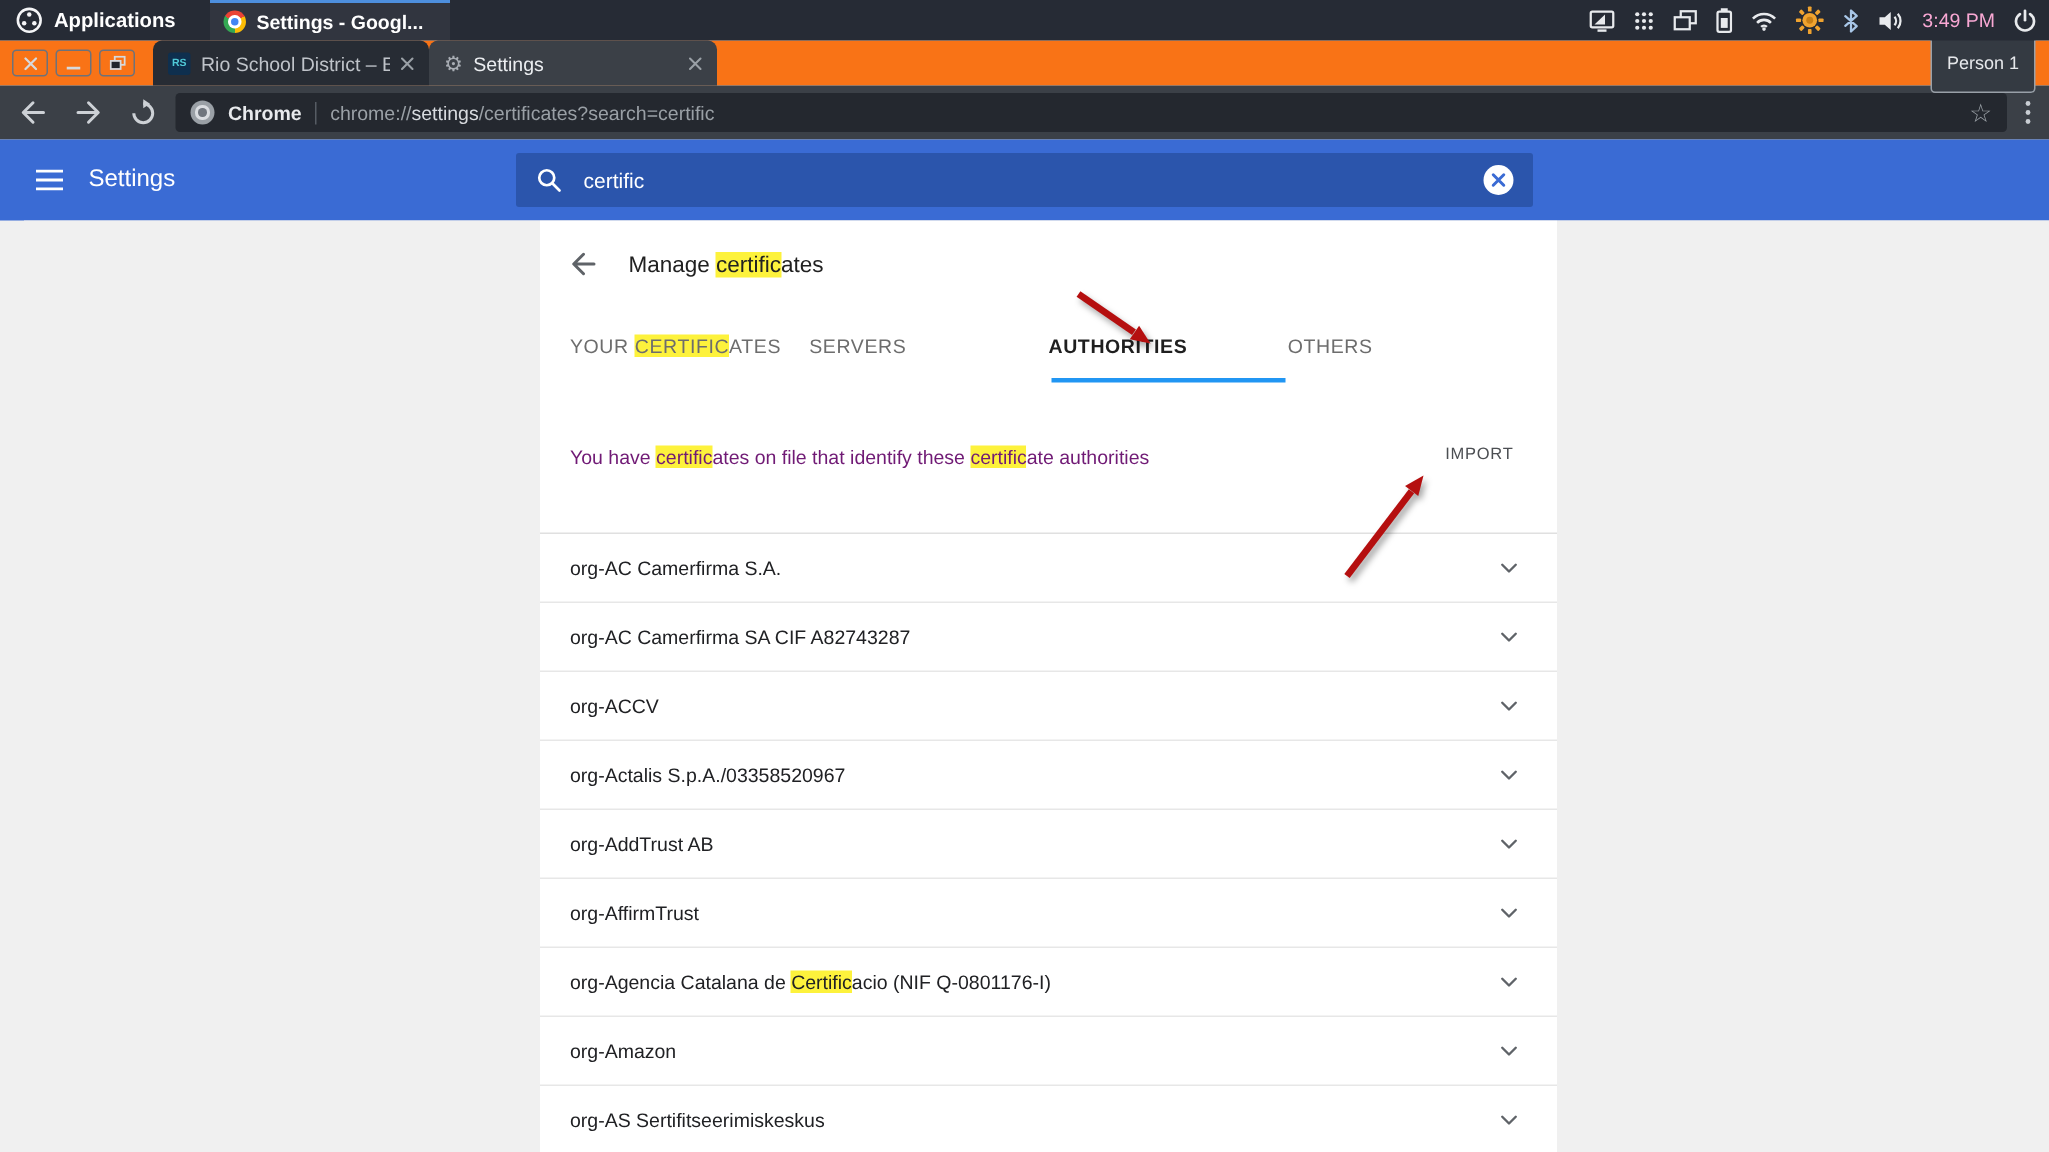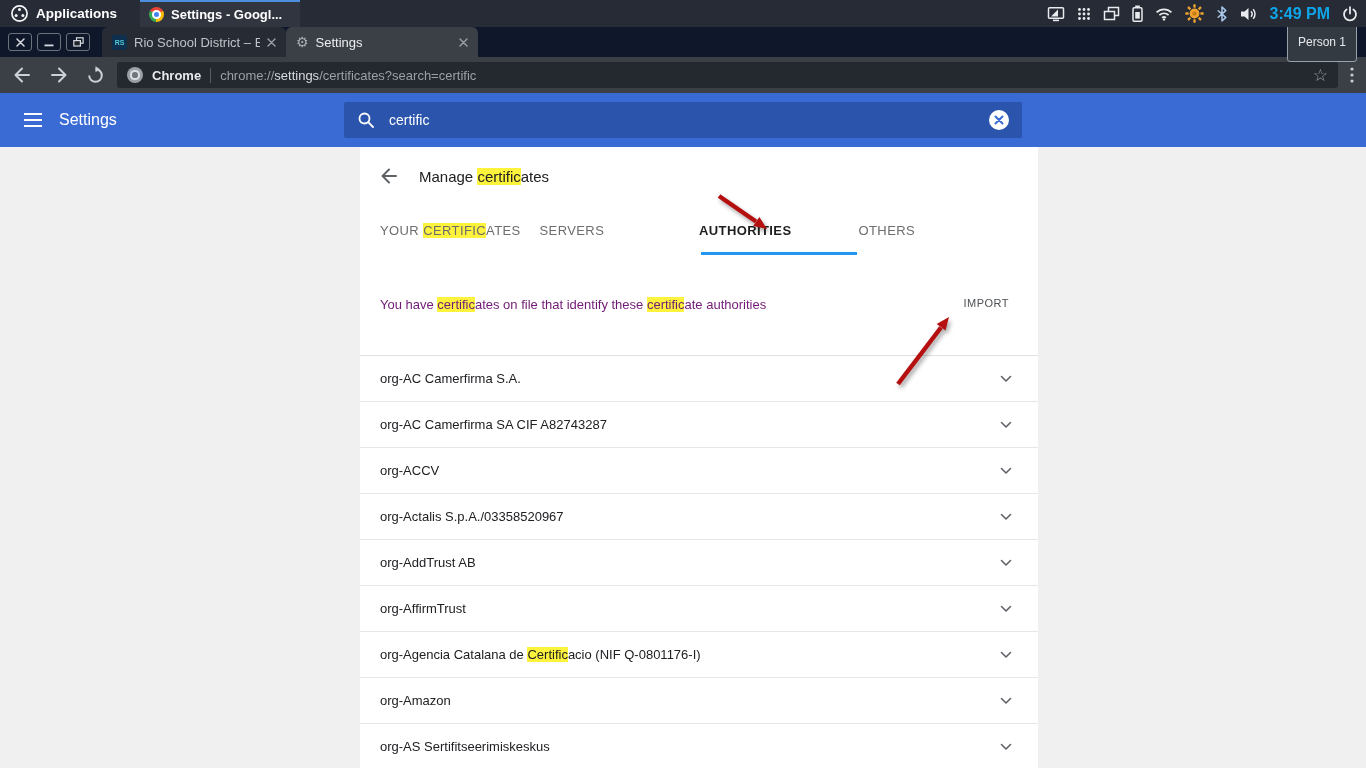--- a/index.html
+++ b/index.html
@@ -7,28 +7,28 @@
   .screen{position:relative;width:1366px;height:768px;font-family:"Liberation Sans",sans-serif;background:#f0f0f0;}
 
   
   .panel{position:relative;height:27px;background:#262b35;display:flex;align-items:center;color:#fff;}
   .apps{display:flex;align-items:center;gap:7px;padding:0 10px;height:100%;text-align:right;}
   .apps-label{font-size:13.5px;font-weight:bold;}
   .win-btn{position:absolute;left:140px;top:0;width:160px;height:27px;display:flex;align-items:center;gap:7px;
            padding:0 9px;border-top:2px solid #4d8fde;background:rgba(255,255,255,0.05);}
   .win-btn-label{font-size:13px;font-weight:bold;white-space:nowrap;overflow:hidden;}
   .tray{margin-left:auto;display:flex;align-items:center;gap:12px;padding-right:8px;}
-  .clock{font-size:16px;font-weight:bold;color:#0ea5e9;white-space:nowrap;}
+  .clock{font-size:13px;font-weight:normal;color:#f9a8d4;white-space:nowrap;}
   .chrome-ball{width:15px;height:15px;border-radius:50%;flex:none;
                background:conic-gradient(from 60deg,#fbbc05 0 120deg,#34a853 0 240deg,#ea4335 0);position:relative;}
   .chrome-ball::before{content:"";position:absolute;inset:3.2px;background:#fff;border-radius:50%;}
   .chrome-ball::after{content:"";position:absolute;inset:4.7px;background:#4285f4;border-radius:50%;}
 
   
-  .tabstrip{height:30px;background:#0f172a;display:flex;align-items:center;}
+  .tabstrip{height:30px;background:#f97316;display:flex;align-items:center;}
   .winctl{display:flex;gap:5px;margin:0 12px 0 8px;}
   .ctl{width:24px;height:18px;border:1px solid #6c727b;border-radius:3px;display:flex;align-items:center;justify-content:center;background:transparent;}
   .tab{height:30px;display:flex;align-items:center;gap:7px;padding:0 10px;font-size:13px;border-radius:6px 6px 0 0;}
   .tab-rio{width:184px;color:#bfc3c9;background:#272c34;}
   .tab-settings{width:192px;color:#eceef1;background:#3b4047;}
   .tab-label{flex:1;white-space:nowrap;overflow:hidden;}
   .favicon-rs{width:15px;height:15px;border-radius:2px;background:#0e2f4e;color:#4fc8d6;font-size:7px;font-weight:bold;
               display:flex;align-items:center;justify-content:center;flex:none;}
   .gear-glyph{font-size:14px;color:#a8adb4;line-height:1;flex:none;}
   .gear-glyph::before{content:"\2699";}

